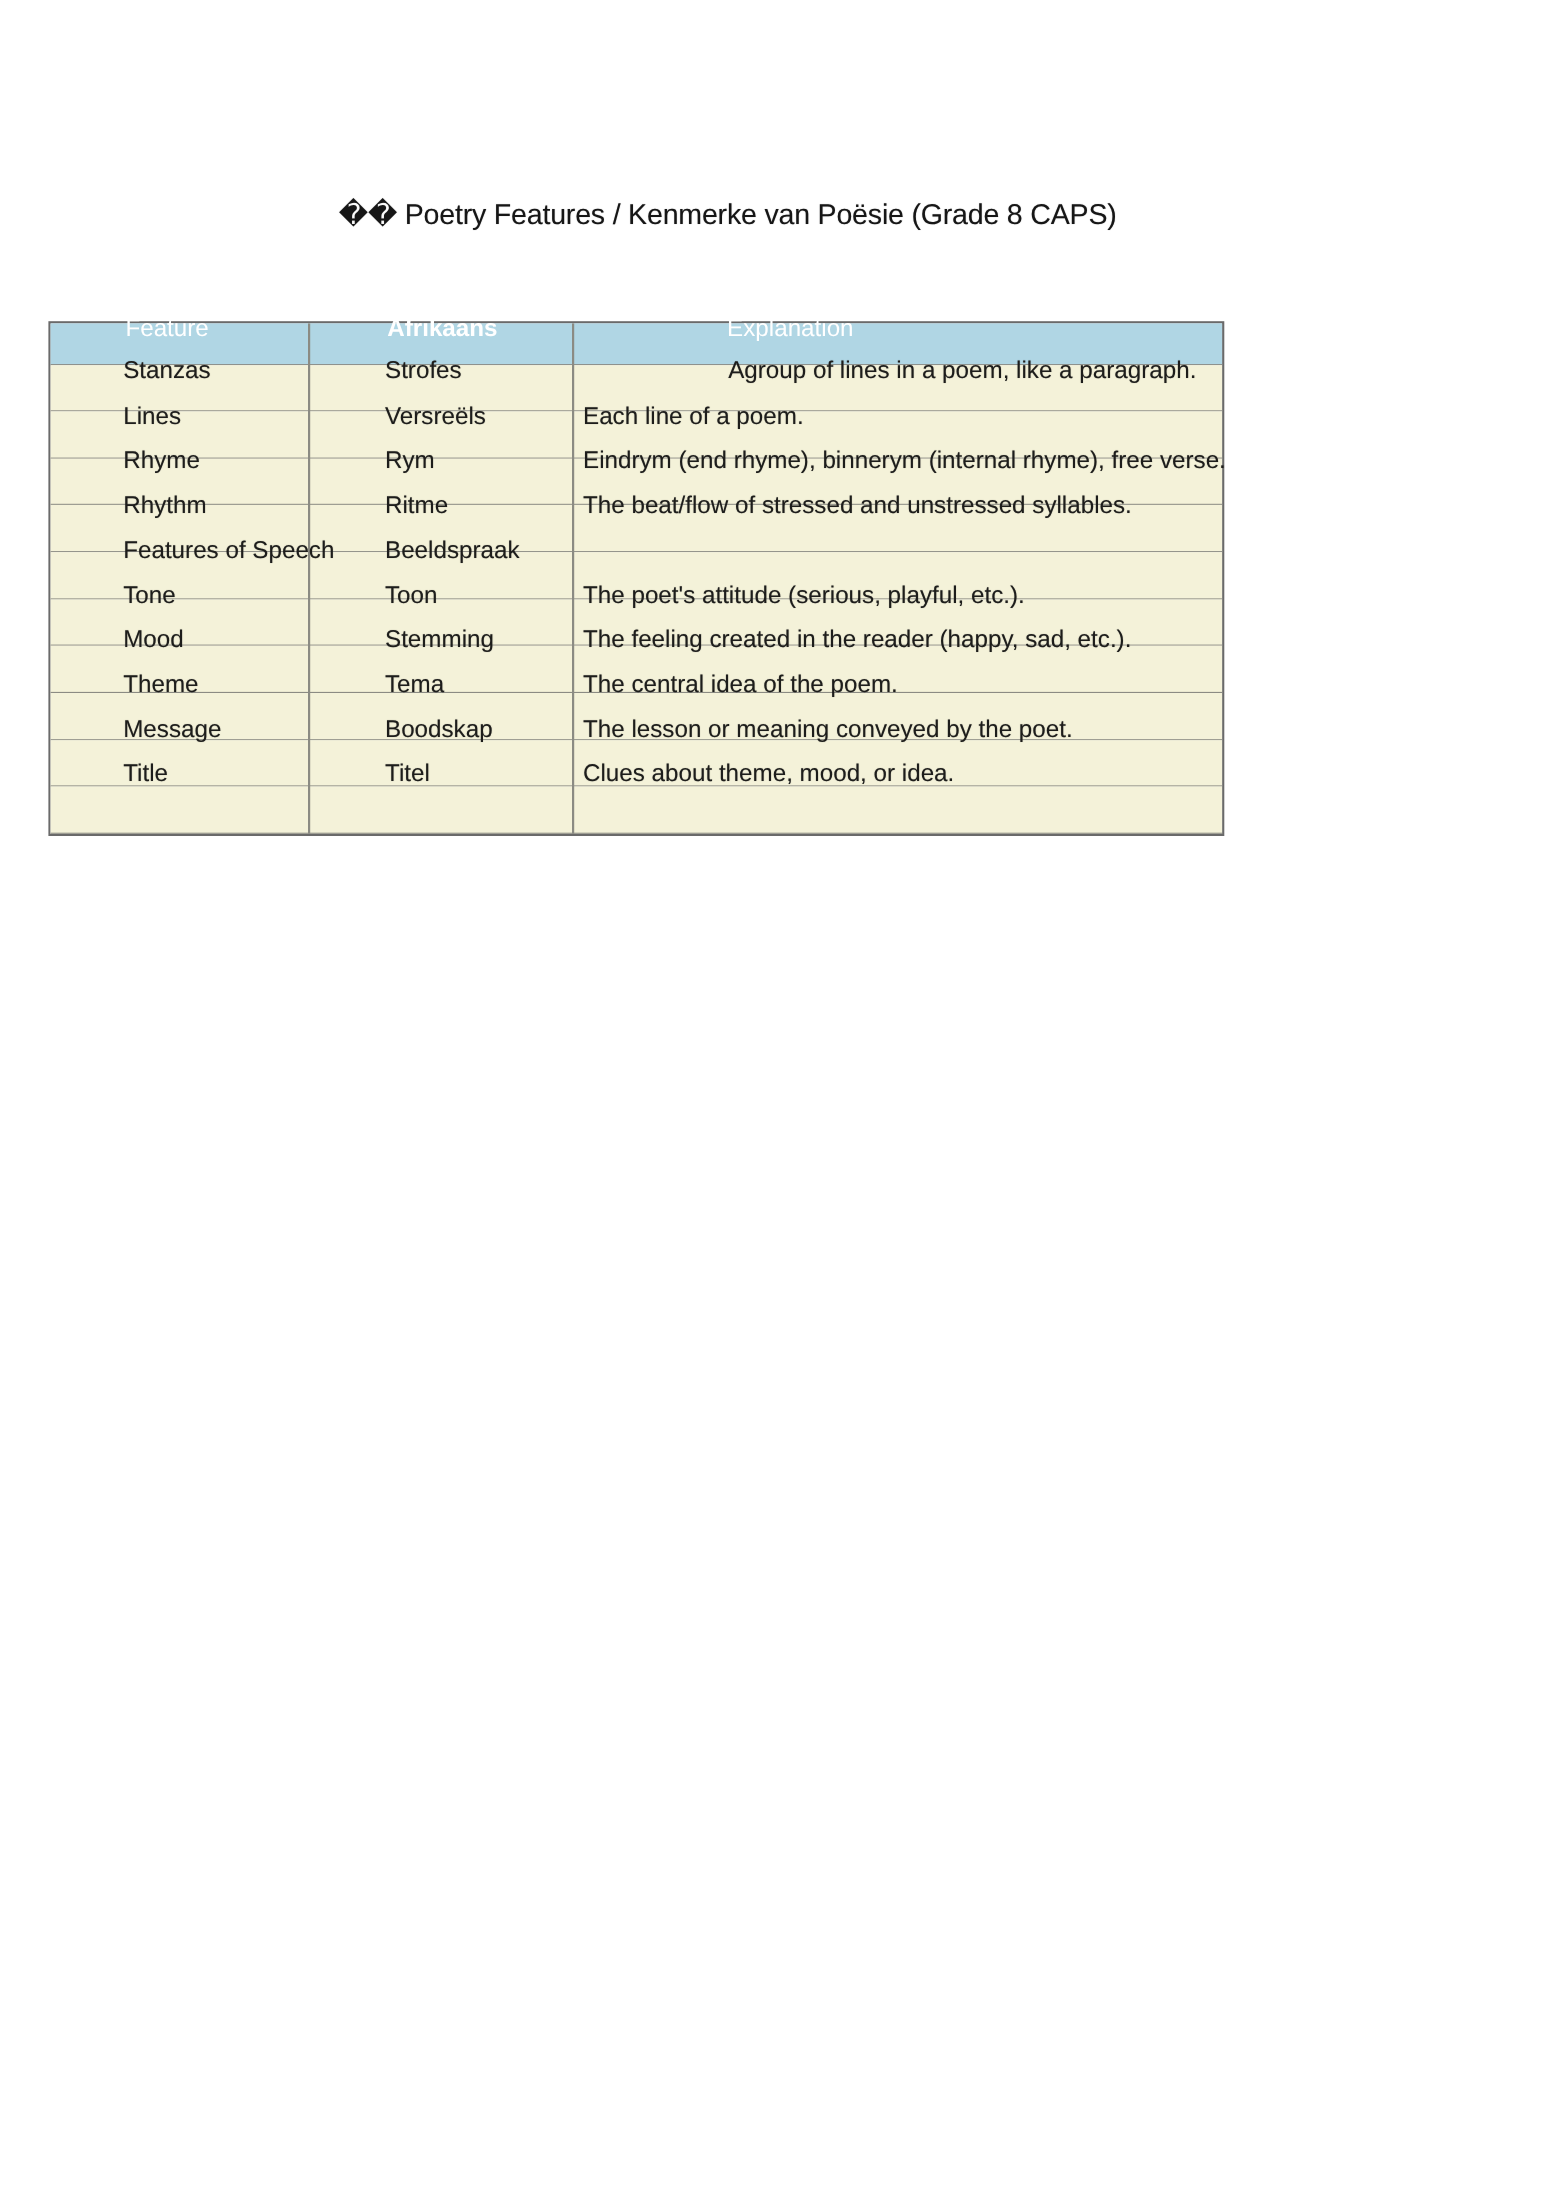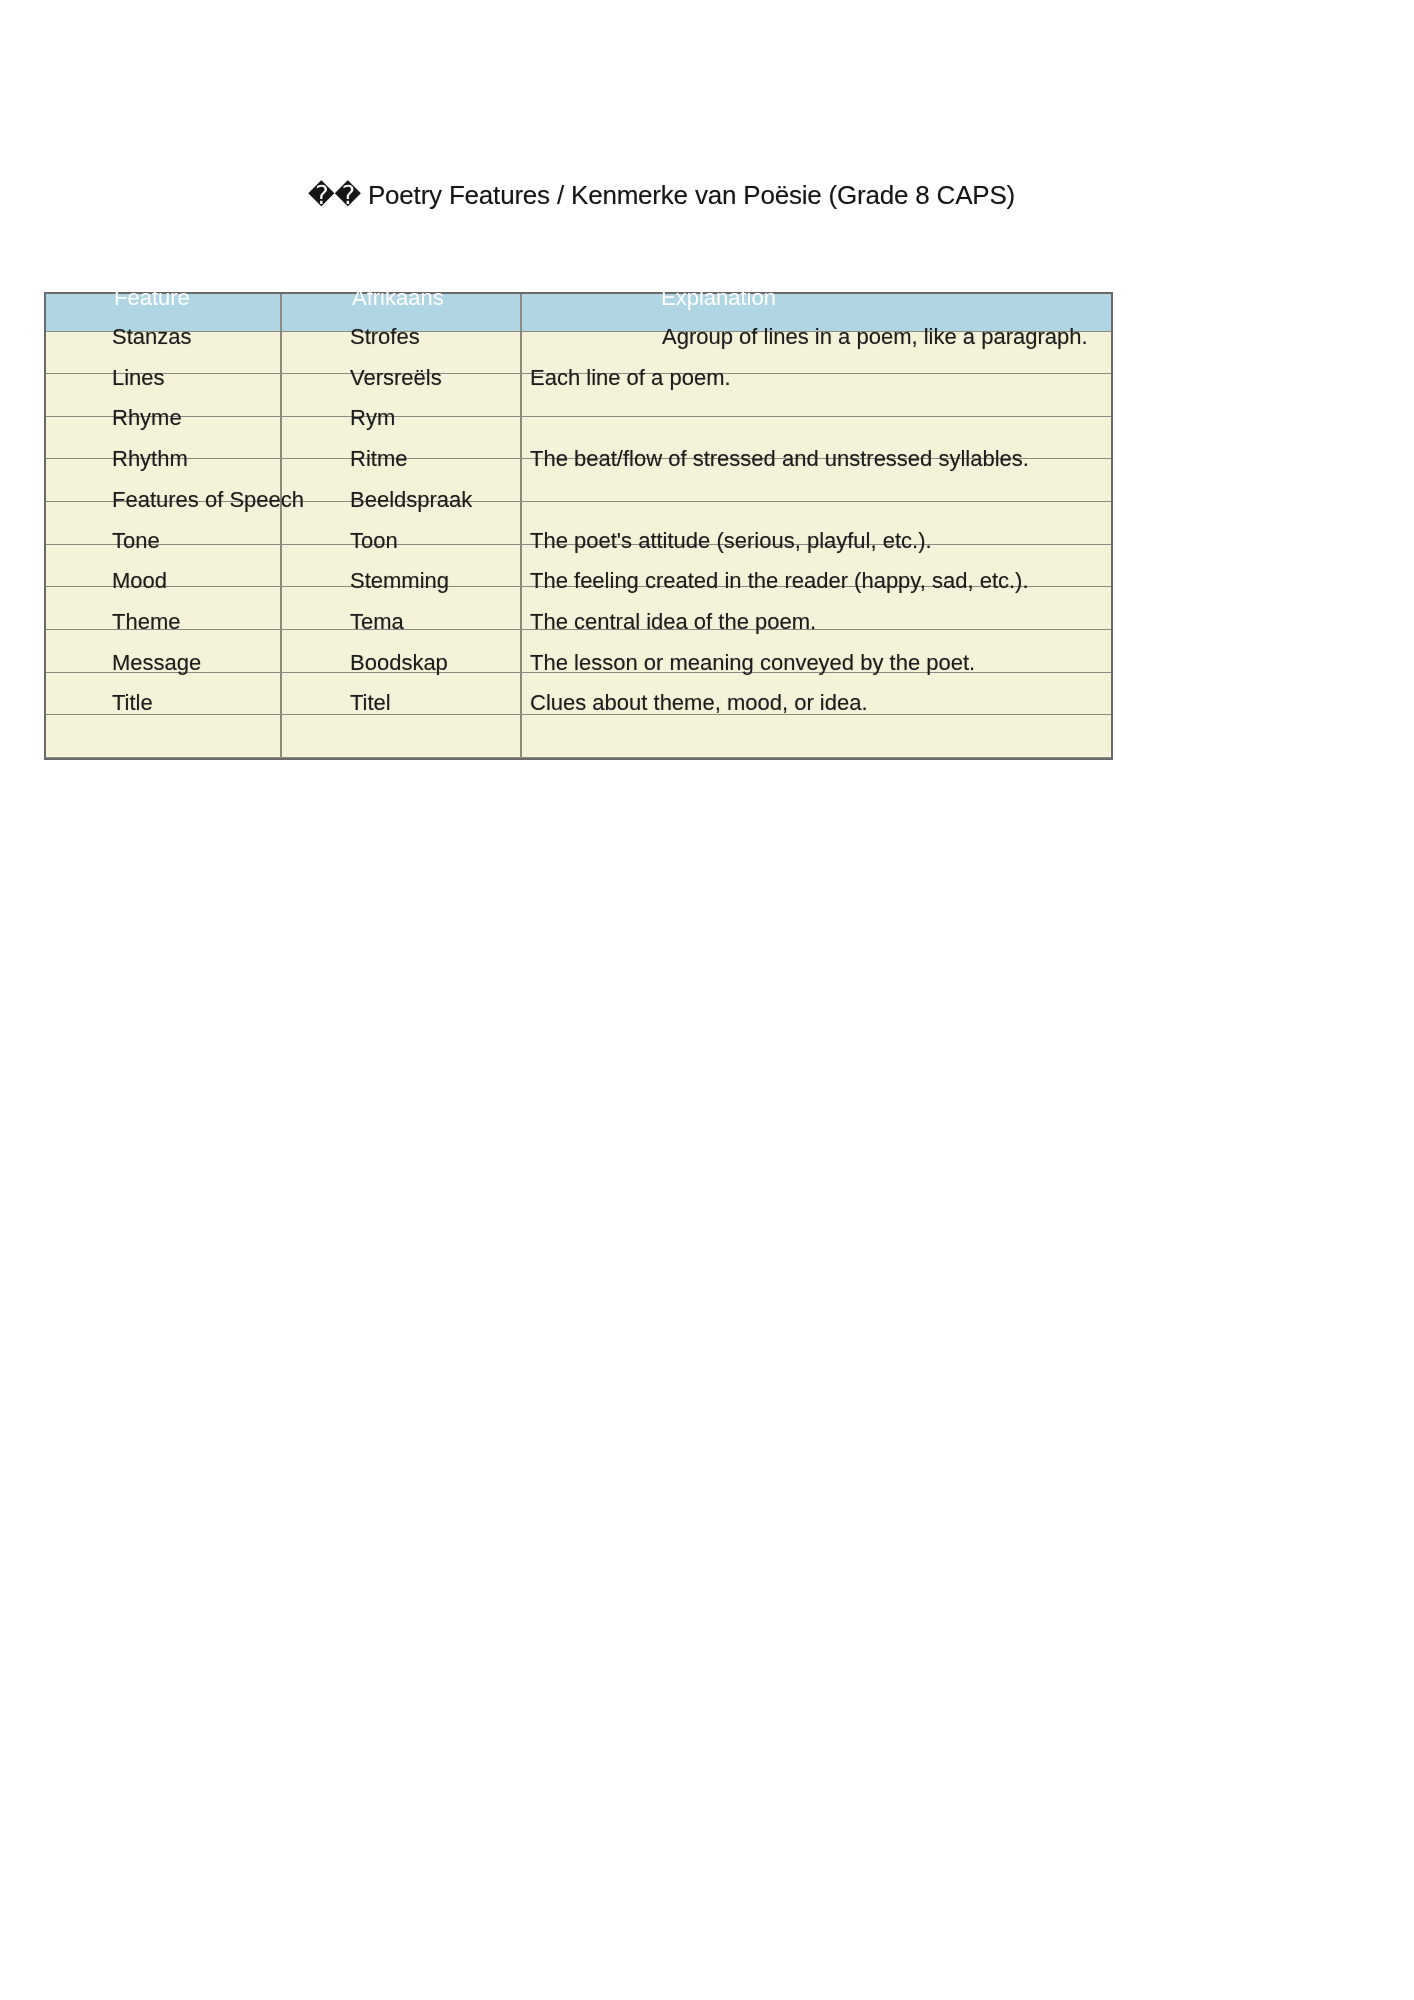--- a/index.html
+++ b/index.html
@@ -38,21 +38,21 @@
   .vline1{left:234px;}
   .vline2{left:474px;}
   
   .text-layer{position:absolute;left:0;top:0;width:1414px;height:1420px;z-index:3;}
   .th,.cell{
     position:absolute;white-space:nowrap;
     font-size:22px;line-height:26px;height:26px;
   }
   .th{color:var(--header-text,#ffffff);}
   .th1{left:114px;top:285px;}
-  .th2{left:352px;top:285px;}
+  .th2{left:352px;top:285px;font-weight:bold;}
   .th3{left:661px;top:285px;}
   .cell{
     color:var(--body-text,#1d1d1b);
     text-shadow:0 0 1px rgba(40,40,40,0.4);
   }
 </style>
 </head>
 <body>
 
 <div class="page">
@@ -82,20 +82,21 @@
     <span class="th th3">Explanation</span>
 
   <span class="cell" style="top: 324px; left: 112px;">Stanzas</span>
       <span class="cell" style="top: 324px; left: 350px;">Strofes</span>
       <span class="cell" style="top: 324px; left: 662px;">Agroup of lines in a poem, like a paragraph.</span>
       <span class="cell" style="top: 364.7px; left: 112px;">Lines</span>
       <span class="cell" style="top: 364.7px; left: 350px;">Versreëls</span>
       <span class="cell" style="top: 364.7px; left: 530px;">Each line of a poem.</span>
       <span class="cell" style="top: 405.4px; left: 112px;">Rhyme</span>
       <span class="cell" style="top: 405.4px; left: 350px;">Rym</span>
+      <span class="cell" style="top: 405.4px; left: 530px;">Eindrym (end rhyme), binnerym (internal rhyme), free verse.</span>
       <span class="cell" style="top: 446.1px; left: 112px;">Rhythm</span>
       <span class="cell" style="top: 446.1px; left: 350px;">Ritme</span>
       <span class="cell" style="top: 446.1px; left: 530px;">The beat/flow of stressed and unstressed syllables.</span>
       <span class="cell" style="top: 486.8px; left: 112px;">Features of Speech</span>
       <span class="cell" style="top: 486.8px; left: 350px;">Beeldspraak</span>
       <span class="cell" style="top: 527.5px; left: 112px;">Tone</span>
       <span class="cell" style="top: 527.5px; left: 350px;">Toon</span>
       <span class="cell" style="top: 527.5px; left: 530px;">The poet's attitude (serious, playful, etc.).</span>
       <span class="cell" style="top: 568.2px; left: 112px;">Mood</span>
       <span class="cell" style="top: 568.2px; left: 350px;">Stemming</span>

